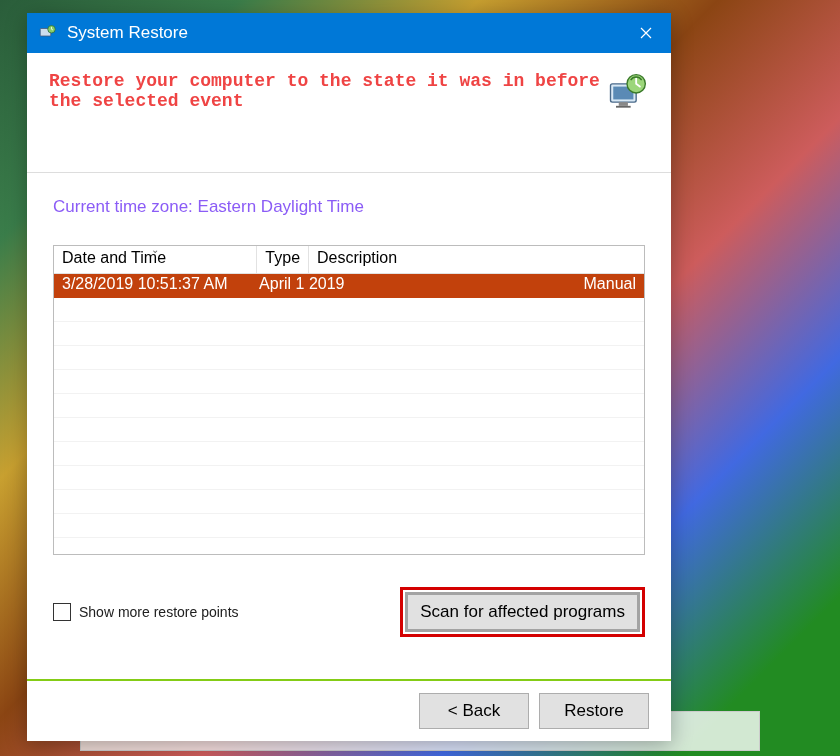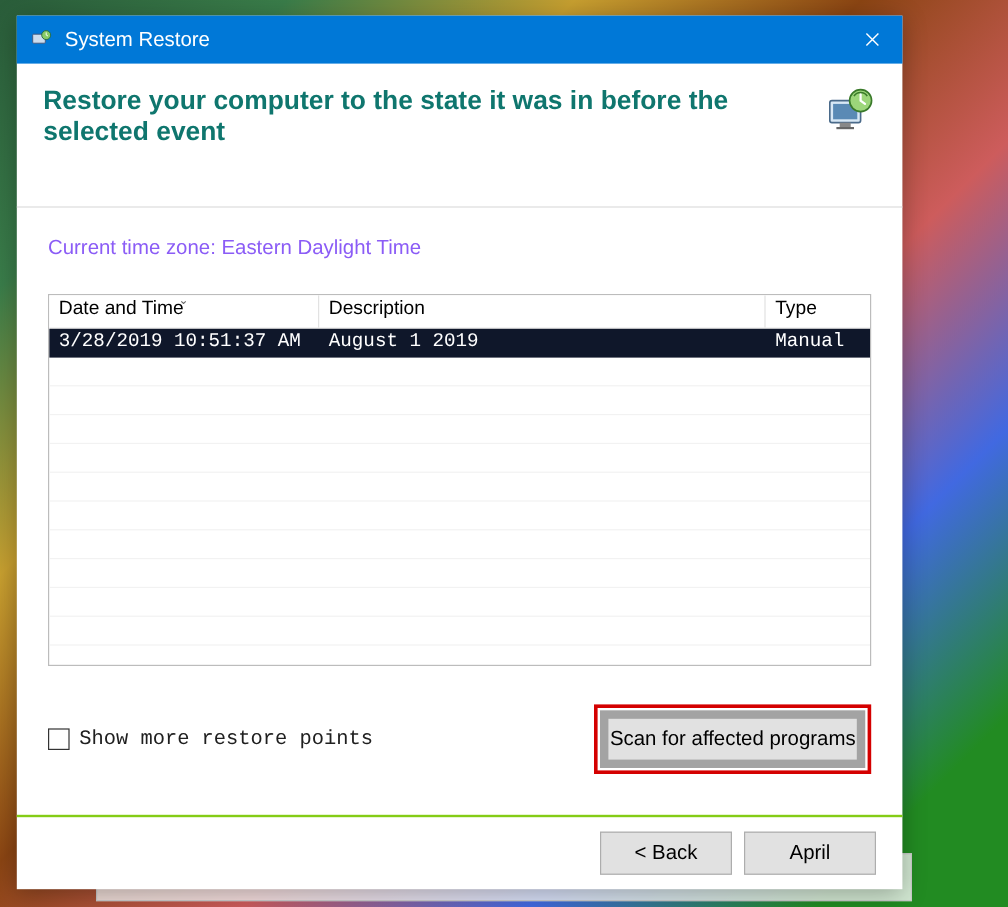--- a/index.html
+++ b/index.html
@@ -7,22 +7,22 @@
     font-family: 'Segoe UI', Tahoma, sans-serif;
     background: linear-gradient(135deg, #2a5d3a 0%, #3a7d4a 15%, #c8a030 30%, #8b4513 45%, #cd5c5c 60%, #4169e1 75%, #228b22 90%);
     width: 840px;
     height: 756px;
     position: relative;
     overflow: hidden;
   }
   .window {
     position: absolute;
     top: 13px;
-    left: 14px;
-    width: 738px;
+    left: 27px;
+    width: 644px;
     height: 728px;
     background: #fff;
     box-shadow: 0 4px 20px rgba(0,0,0,0.3);
     display: flex;
     flex-direction: column;
   }
   .titlebar {
     height: 40px;
     background: #0078d7;
     display: flex;
@@ -54,22 +54,23 @@
   .header-area {
     padding: 18px 22px 10px 22px;
     display: flex;
     align-items: flex-start;
     height: 120px;
     border-bottom: 1px solid #ddd;
   }
   .header-text {
     flex: 1;
     font-weight: 600;
-    font-size: 22px;
-    color: #0f766e;
+    font-size: 18px;
+    color: #ef4444;
+    font-family: Liberation Mono, monospace;
   }
   .header-icon {
     width: 44px;
     height: 44px;
     display: flex;
     align-items: center;
     justify-content: center;
   }
   .content-area {
     padding: 24px 26px 10px 26px;
@@ -111,62 +112,60 @@
     font-size: 10px;
     color: #666;
   }
   .table-body {}
   .row {
     display: flex;
     height: 24px;
     font-size: 16px;
   }
   .row.selected {
-    background: #0f172a;
+    background: #c2410c;
     color: #fff;
-    font-family: Liberation Mono, monospace;
   }
   .row .cell { padding: 1px 8px; }
   .cc1 { width: 225px; }
   .cc2 { width: 372px; }
   .cc3 { flex: 1; }
   .row.empty {
     border-bottom: 1px solid #f2f2f2;
     height: 24px;
   }
   .below-table {
     margin-top: 32px;
     display: flex;
     align-items: center;
   }
   .checkbox-wrap {
     display: flex;
     align-items: center;
     gap: 8px;
-    font-size: 17px;
+    font-size: 14px;
     color: #202020;
     cursor: pointer;
-    font-family: Liberation Mono, monospace;
   }
   .chkbox {
     width: 18px;
     height: 18px;
     border: 1px solid #333;
     background: #fff;
   }
   .spacer { flex: 1; }
   .scan-wrap {
     border: 3px solid #d40000;
     padding: 2px;
   }
   .scan-btn {
-    padding: 7px 1px;
+    padding: 7px 12px;
     font-size: 17px;
     background: #e1e1e1;
-    border: 7px solid #a3a3a3;
+    border: 3px solid #a3a3a3;
     cursor: pointer;
   }
   .footer {
     height: 62px;
     border-top: 2px solid #84cc16;
     display: flex;
     align-items: center;
     justify-content: flex-end;
     padding-right: 22px;
     gap: 10px;
@@ -234,27 +233,27 @@
 
   <div class="content-area">
     <div class="tz-label">Current time zone: Eastern Daylight Time</div>
 
     <div class="table-wrap">
       <div class="table-head">
         <div class="col c1">
           <span>Date and Time</span>
           <span class="sort-arrow">⌄</span>
         </div>
+        <div class="col c3">Type</div>
         <div class="col c2">Description</div>
-        <div class="col c3">Type</div>
       </div>
       <div class="table-body">
         <div class="row selected">
           <div class="cell cc1">3/28/2019 10:51:37 AM</div>
-          <div class="cell cc2">August 1 2019</div>
+          <div class="cell cc2">April 1 2019</div>
           <div class="cell cc3">Manual</div>
         </div>
         <div class="row empty"></div>
         <div class="row empty"></div>
         <div class="row empty"></div>
         <div class="row empty"></div>
         <div class="row empty"></div>
         <div class="row empty"></div>
         <div class="row empty"></div>
         <div class="row empty"></div>
@@ -270,16 +269,16 @@
       </label>
       <div class="spacer"></div>
       <div class="scan-wrap">
         <button class="scan-btn">Scan for affected programs</button>
       </div>
     </div>
   </div>
 
   <div class="footer">
     <button class="ftr-btn">&lt; Back</button>
-    <button class="ftr-btn">April</button>
+    <button class="ftr-btn">Restore</button>
   </div>
 
 </div>
 
 </body></html>

